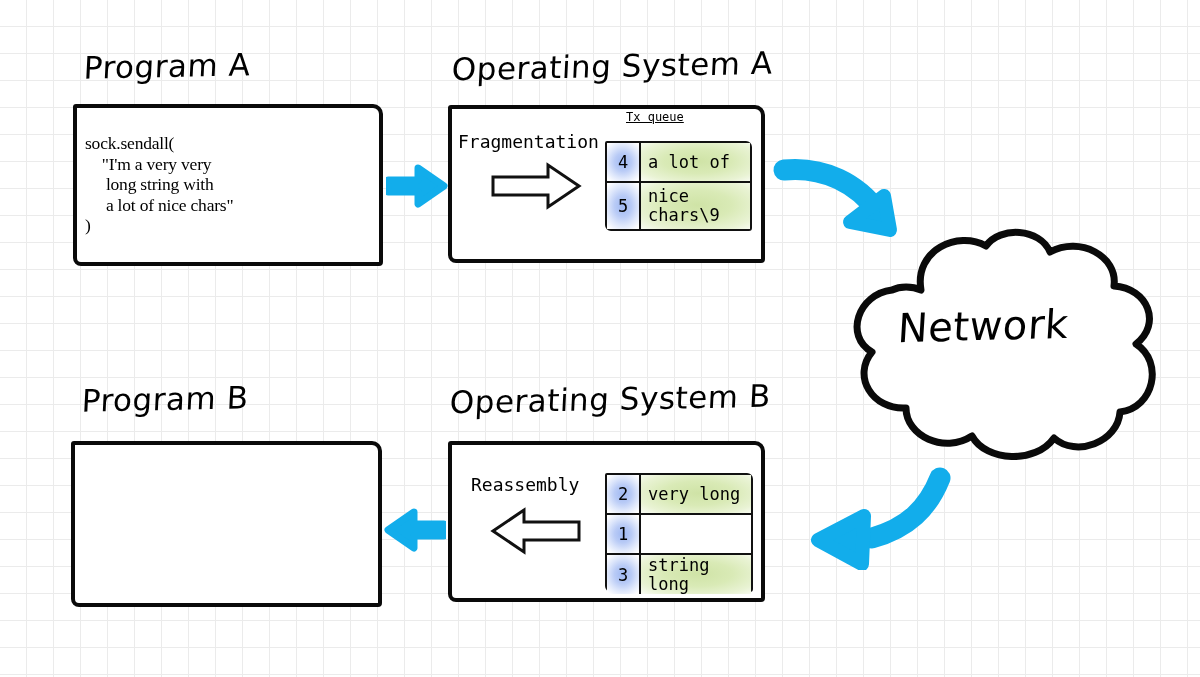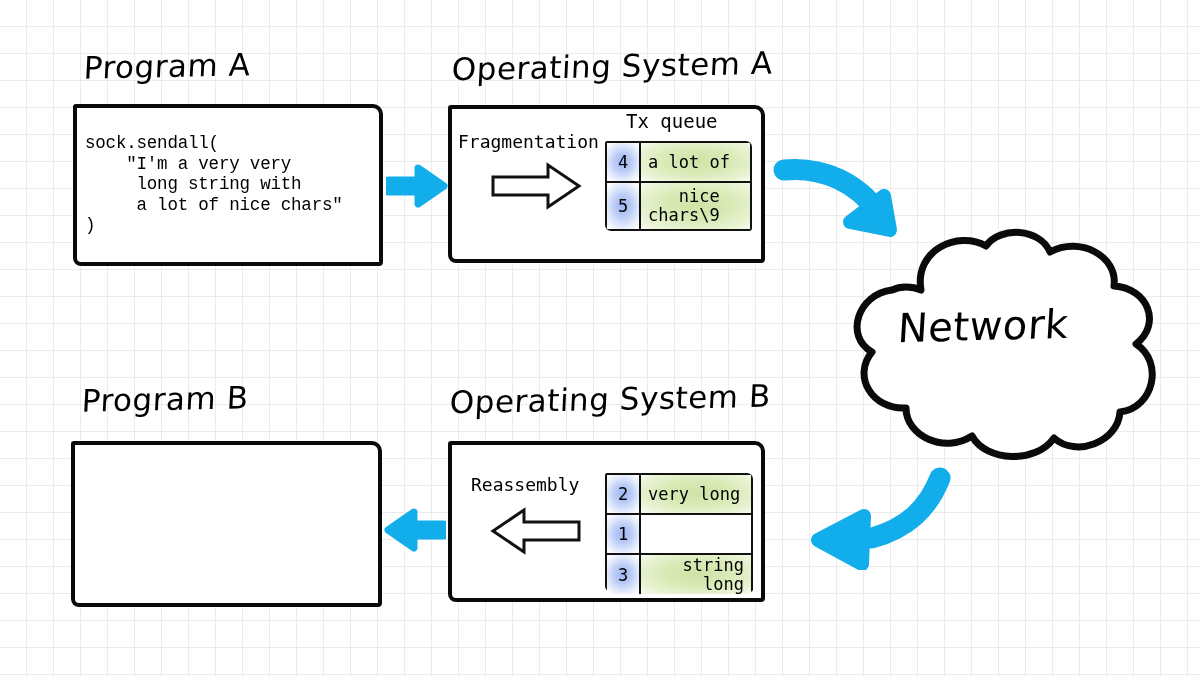--- a/index.html
+++ b/index.html
@@ -43,43 +43,44 @@
     position: absolute;
     background: #ffffff;
     border: 4px solid #0a0a0a;
     border-radius: 3px 10px 4px 8px;
     box-sizing: border-box;
   }
 
   
   .code {
     position: absolute;
-    font-family: Liberation Mono, monospace;
+    font-family: Liberation Serif, serif;
     font-size: 17.5px;
     line-height: 20.5px;
     color: #000000;
     white-space: pre;
     letter-spacing: -0.2px;
   }
 
   
   .mono-label {
     position: absolute;
     font-family: "DejaVu Sans Mono", monospace;
     font-size: 18px;
     font-weight: 400;
     color: #000000;
     white-space: nowrap;
   }
   .queue-title {
     position: absolute;
     font-family: "DejaVu Sans Mono", monospace;
-    font-size: 19px;
-    color: #000000;
-    white-space: nowrap;
+    font-size: 12px;
+    color: #000000;
+    white-space: nowrap;
+    text-decoration: underline;
   }
 
   
   .queue {
     position: absolute;
     border: 2px solid #111111;
     border-radius: 2px 6px 3px 6px;
     box-sizing: border-box;
     background: #ffffff;
   }
@@ -109,21 +110,20 @@
     display: flex;
     align-items: center;
     padding: 3px 7px;
     font-family: "DejaVu Sans Mono", monospace;
     font-size: 17px;
     line-height: 19px;
     color: #000000;
     white-space: pre-line;
     background:
       radial-gradient(ellipse 78% 80% at 52% 48%, #cfe3a6 0%, #d9eab6 40%, #e9f3d4 72%, #ffffff 100%);
-    text-align: right;
   }
 
   
   .block-arrow { position: absolute; }
 
   
   .blue-arrow { position: absolute; }
 
   
   .cloud { position: absolute; }

